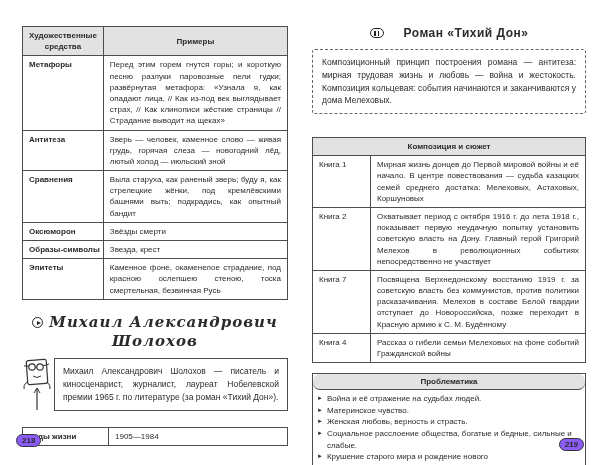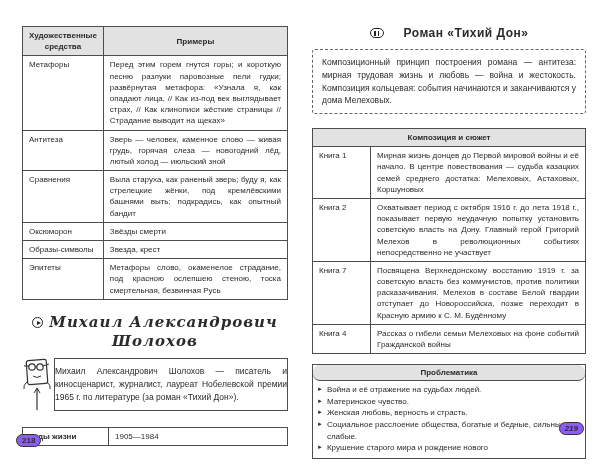--- a/index.html
+++ b/index.html
@@ -16,79 +16,79 @@
   .page-right { width:274px; flex:none; }
 
   
   table { border-collapse:collapse; width:100%; }
   table, th, td { border:1px solid #4d4d4d; }
   th, td {
     font-size:8px; line-height:1.4; padding:3px 6px;
     vertical-align:top; text-align:justify;
   }
   th { background:#e2e2e2; font-weight:bold; text-align:center; vertical-align:middle; }
-  td.term { font-weight:normal; white-space:nowrap; padding-right:2px; }
+  td.term { font-weight:bold; white-space:nowrap; padding-right:2px; }
   .bio td.term { font-weight:bold; }
 
   
   .author-heading {
     margin-top:13px; text-align:center;
     font-family:"DejaVu Serif", serif; font-style:italic; font-weight:bold;
     font-size:15px; line-height:1.25; letter-spacing:1px;
   }
   .head-icon {
     display:inline-block; width:11px; height:11px; border:1.2px solid #222;
     border-radius:50%; position:relative; vertical-align:middle; margin-right:6px;
   }
   .head-icon .tri {
     position:absolute; left:3.5px; top:2.5px; width:0; height:0;
     border-left:4px solid #222; border-top:2.5px solid transparent; border-bottom:2.5px solid transparent;
   }
   .note-wrap { position:relative; margin-top:8px; margin-left:32px; }
   .note-box {
-    border:1px solid #4d4d4d; padding:6px 0;
+    border:1px solid #4d4d4d; padding:6px 8px;
     font-size:8.5px; line-height:1.5; text-align:justify;
   }
   .mascot { position:absolute; left:-34px; top:-4px; width:36px; height:58px; }
   .bio { margin-top:16px; }
 
   
   .novel-title {
     text-align:center; font-weight:bold; font-size:12px; letter-spacing:0.5px;
     display:flex; align-items:center; justify-content:center; gap:20px;
   }
   .pause-icon {
     display:inline-flex; width:14px; height:10px; border:1.2px solid #222;
     border-radius:5px; align-items:center; justify-content:center; gap:2px; flex:none;
   }
   .pause-icon i { display:block; width:1.5px; height:5px; background:#222; }
   .intro-box {
     margin-top:9px; border:1.4px dashed #666; border-radius:3px;
     padding:6px 9px; font-size:8.5px; line-height:1.5; text-align:justify;
   }
-  .composition { margin-top:14px; }
+  .composition { margin-top:23px; }
   td.book { white-space:nowrap; padding-right:2px; }
 
   .list-box { margin-top:10px; border:1px solid #4d4d4d; }
   .list-box .hdr {
     background:#e2e2e2; border-bottom:1px solid #4d4d4d;
     font-size:8px; font-weight:bold; text-align:center; padding:3px 0;border-radius:7px;
   }
   .list-box .items { padding:3px 6px 4px 4px; }
   .bullet-row { display:flex; gap:4px; font-size:8px; line-height:1.45; }
   .bullet-row .bt { flex:none; font-size:6px; line-height:11px; color:#2b2b2b; }
 
   .images-table { margin-top:10px; }
 
   .page-badge {
     position:absolute; font-size:8px; font-weight:bold;
     border:1.2px solid #333; border-radius:8px; padding:1px 5px; background:#8b5cf6;
   }
   .badge-218 { left:16px; bottom:18px; }
-  .badge-219 { right:16px; bottom:30px;font-style:italic; }
+  .badge-219 { right:16px; bottom:14px;font-style:italic; }
 </style>
 </head>
 <body>
 
 <div class="spread">
 
   <div class="page-left">
 
     <table class="devices">
       <tbody>
@@ -111,21 +111,21 @@
       <tr>
         <td class="term">Оксюморон</td>
         <td>Звёзды смерти</td>
       </tr>
       <tr>
         <td class="term">Образы-символы</td>
         <td>Звезда, крест</td>
       </tr>
       <tr>
         <td class="term">Эпитеты</td>
-        <td>Метафоры слово, окаменелое страдание, под красною ослепшею стеною, тоска смертельная, безвинная Русь</td>
+        <td>Каменное фоне, окаменелое страдание, под красною ослепшею стеною, тоска смертельная, безвинная Русь</td>
       </tr>
     </tbody>
       </table>
 
     <div class="author-heading">
       <span class="head-icon"><span class="tri"></span></span><span>Михаил Александрович Шолохов</span>
     </div>
 
     <div class="note-wrap">
       <svg class="mascot" viewBox="0 0 36 58">

